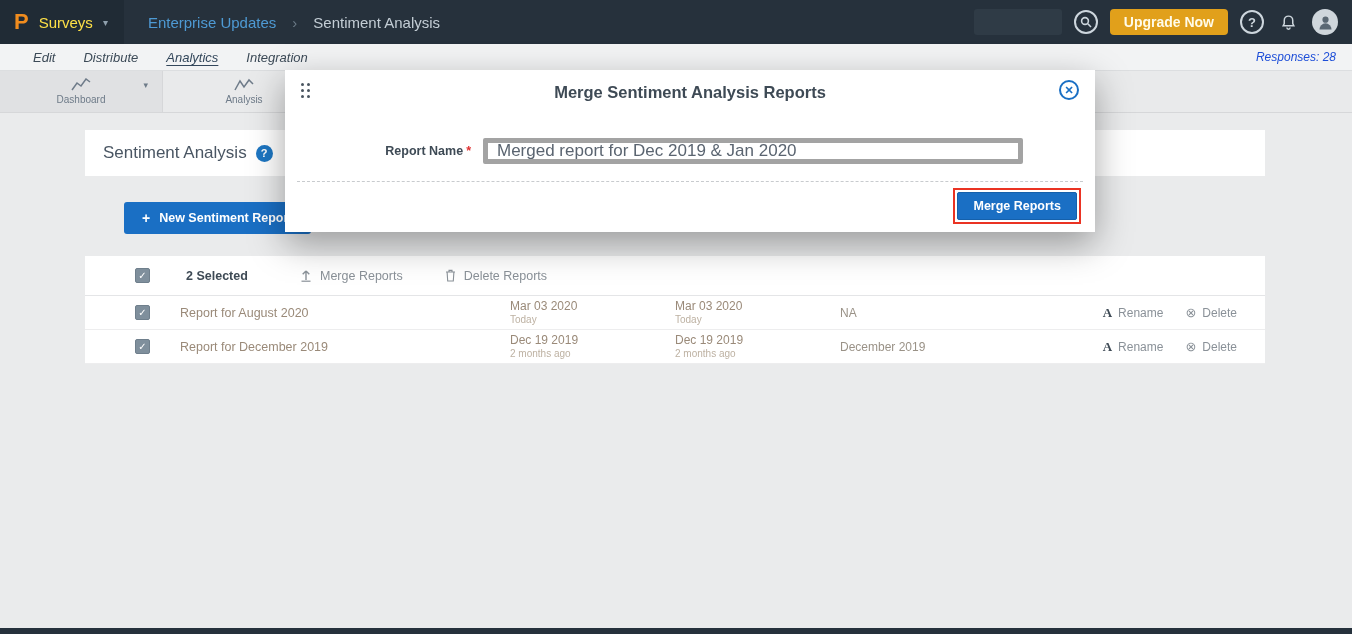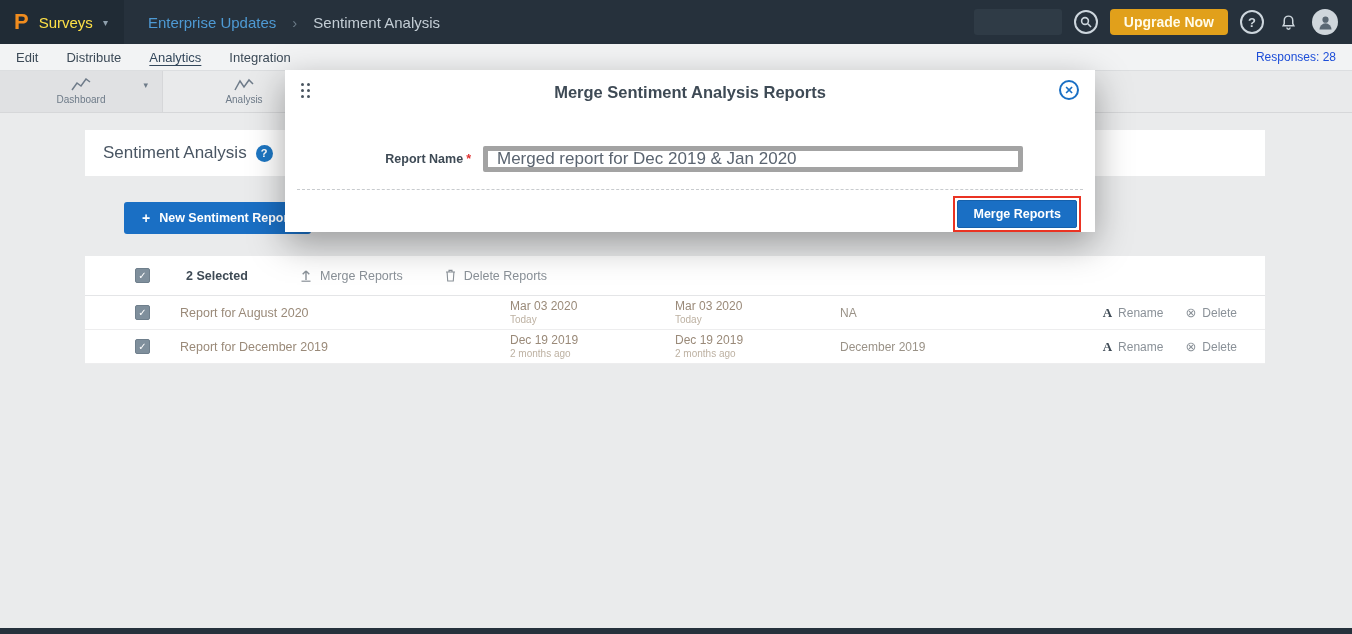--- a/index.html
+++ b/index.html
@@ -21,21 +21,21 @@
   .crumb-link { color:#4e9ad4; cursor:pointer; }
   .crumb-sep { color:#6b7a87; }
   .crumb-current { color:#c3cdd5; }
   .topbar-right { margin-left:auto; display:flex; align-items:center; gap:12px; padding-right:14px; }
   .search-field { width:88px; height:26px; background:#2f3b46; border-radius:3px; }
   .icon-circle { width:24px; height:24px; border:2px solid #cdd6dd; border-radius:50%; display:flex; align-items:center; justify-content:center; color:#cdd6dd; font-size:13px; font-weight:bold; cursor:pointer; }
   .upgrade-btn { background:#e1a01b; color:#fffbe9; font-size:14px; font-weight:bold; padding:5px 14px; border-radius:4px; border:none; cursor:pointer; font-family:inherit; }
   .avatar { width:26px; height:26px; border-radius:50%; background:#cfd6dc; display:flex; align-items:center; justify-content:center; overflow:hidden; cursor:pointer; }
 
   
-  .navbar { position:absolute; top:44px; left:0; right:0; height:27px; background:#f2f3f4; border-bottom:1px solid #dcdee0; display:flex; align-items:center; padding-left:16px; z-index:4; }
+  .navbar { position:absolute; top:44px; left:0; right:0; height:27px; background:#f2f3f4; border-bottom:1px solid #dcdee0; display:flex; align-items:center; padding-left:33px; z-index:4;font-style:italic; }
   .nav-item { font-size:13px; color:#3c4a57; margin-right:28px; cursor:pointer; }
   .nav-item.active { text-decoration:underline; text-underline-offset:3px; color:#33475b; }
   .responses { margin-left:auto; margin-right:16px; color:#1d4ed8; font-size:12px; }
 
   
   .toolbar { position:absolute; top:71px; left:0; right:0; height:42px; background:#e9eaeb; border-bottom:1px solid #d6d7d9; display:flex; z-index:1; }
   .tool-group { width:163px; display:flex; flex-direction:column; align-items:center; justify-content:center; gap:3px; border-right:1px solid #d6d7d9; cursor:pointer; position:relative; }
   .tool-group.selected { background:#e0e1e3; }
   .tool-caret { position:absolute; right:14px; top:9px; color:#6e7b89; font-size:9px; }
   .tool-label { font-size:10px; color:#6e7b89; }
@@ -66,21 +66,21 @@
   .rename-a { color:#3e4a55; font-size:13px; font-weight:bold; font-family:"Liberation Serif", serif; }
   .delete-x { color:#8a9198; font-size:13px; }
 
   
   .modal { position:absolute; left:285px; top:70px; width:810px; height:162px; background:#fff; box-shadow:0 12px 34px rgba(0,0,0,0.35); z-index:10; }
   .modal-header { position:relative; height:44px; display:flex; align-items:center; justify-content:center; }
   .drag-handle { position:absolute; left:16px; top:13px; display:grid; grid-template-columns:repeat(2,4px); grid-auto-rows:4px; gap:2px; cursor:move; }
   .drag-handle i { width:3px; height:3px; border-radius:50%; background:#4a5560; }
   .modal-title { font-size:16.5px; font-weight:bold; color:#3e4a55; }
   .modal-close { position:absolute; right:16px; top:10px; width:20px; height:20px; border:2px solid #1a6fc4; border-radius:50%; color:#1a6fc4; display:flex; align-items:center; justify-content:center; font-size:11px; font-weight:bold; cursor:pointer; }
-  .modal-body { display:flex; align-items:center; margin-top:32px; }
+  .modal-body { display:flex; align-items:center; margin-top:24px; }
   .field-label { width:186px; text-align:right; font-size:12.5px; font-weight:bold; color:#3e4a55; }
   .required { color:#e03131; margin-left:3px; }
   .field-input { margin-left:12px; width:540px; height:26px; border:5px solid #a3a3a3; border-radius:2px; font-size:17px; color:#5a6470; padding:0 9px; font-family:inherit; outline:none; }
   .modal-sep { border-top:1px dashed #c8cbce; margin:17px 12px 0; }
   .modal-footer { display:flex; justify-content:flex-end; padding:6px 14px 0; }
   .highlight-box { border:2px solid #ea3323; padding:2px; }
   .merge-btn { background:#1a6fc4; color:#fff; border:1px solid #1560ab; font-weight:bold; font-size:12.5px; padding:6px 15px; border-radius:2px; cursor:pointer; font-family:inherit; }
 
   .bottom-strip { position:absolute; bottom:0; left:0; right:0; height:6px; background:#26313c; }
 </style>

